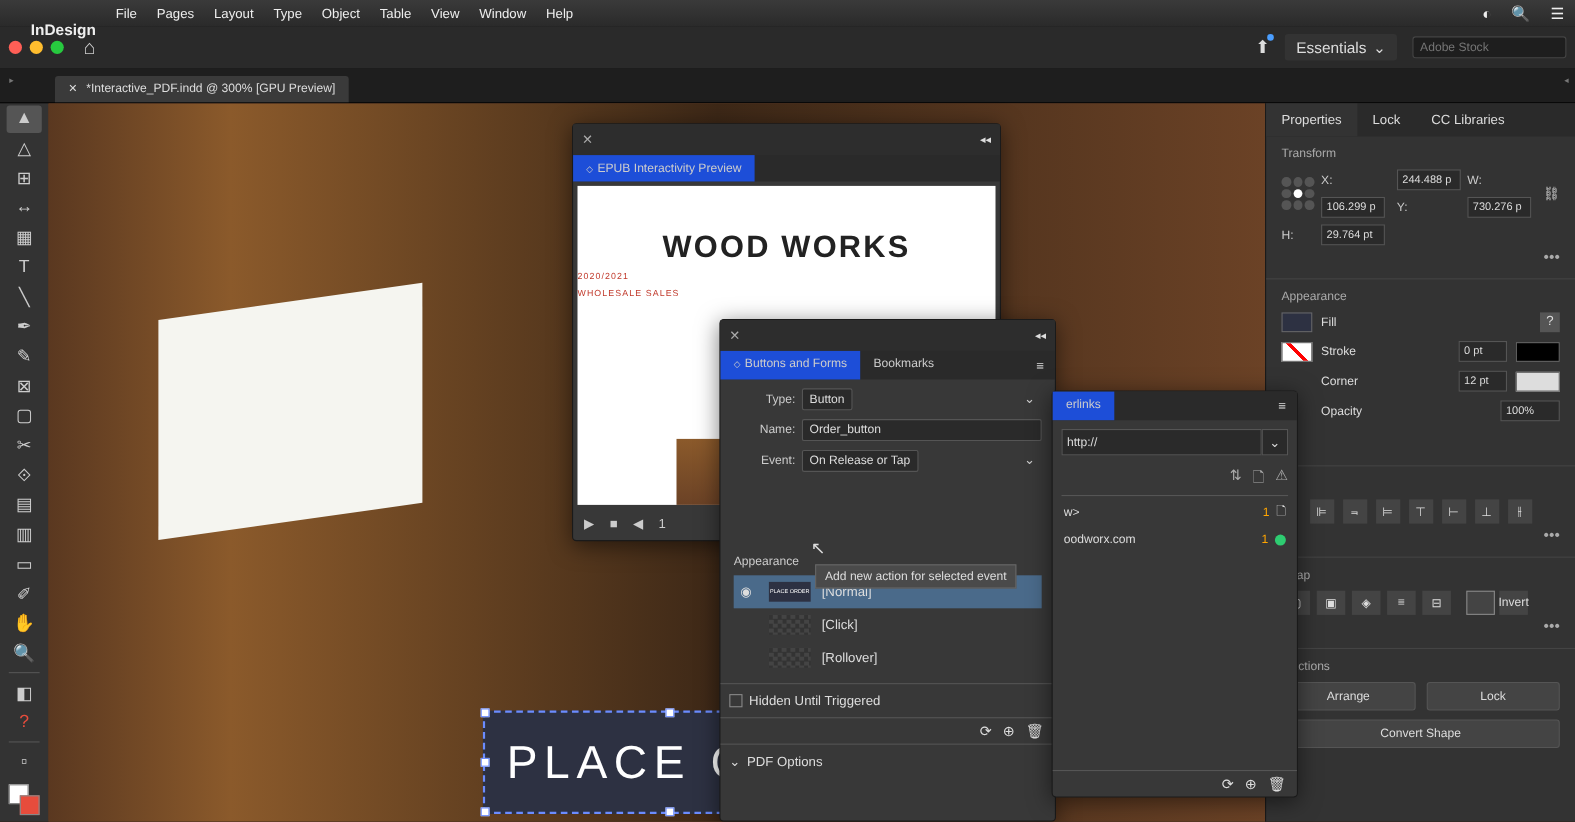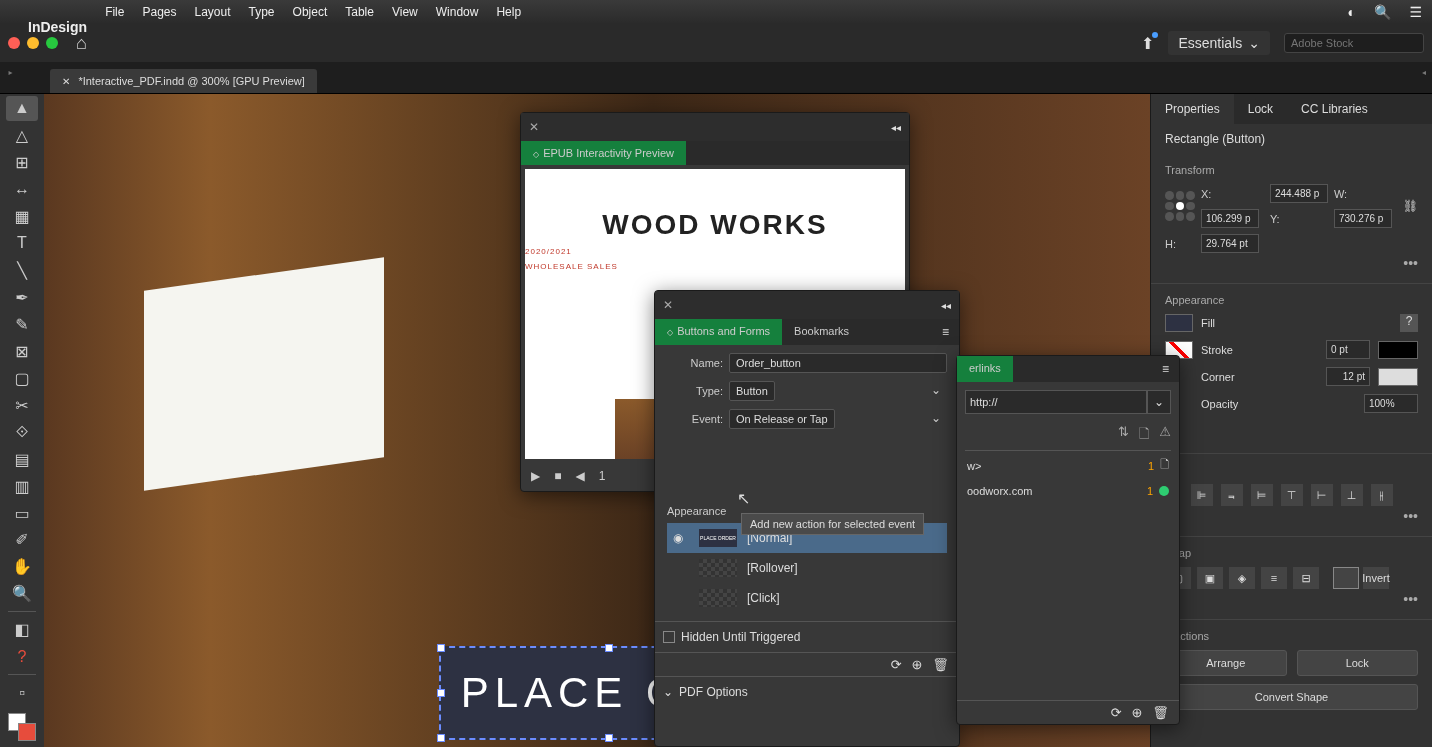--- a/index.html
+++ b/index.html
@@ -50,21 +50,21 @@
 .sel-handle { position: absolute; width: 8px; height: 8px; background: #fff; border: 1px solid #6b8cff; }
 
 
 .panel { position: absolute; background: #383838; border: 1px solid #1a1a1a; border-radius: 4px; box-shadow: 0 4px 20px rgba(0,0,0,0.5); }
 .epub-panel { left: 520px; top: 112px; width: 390px; height: 380px; }
 .panel-header { height: 28px; display: flex; align-items: center; padding: 0 8px; background: #2d2d2d; }
 .panel-header .close { font-size: 12px; color: #aaa; }
 .panel-header .collapse { margin-left: auto; font-size: 10px; }
 .panel-tabs { display: flex; background: #2a2a2a; }
 .panel-tab { padding: 6px 12px; font-size: 11px; color: #ccc; }
-.panel-tab.active { background: #15803d; }
+.panel-tab.active { background: #1d4ed8; }
 .panel-tab .expand-icon { font-size: 8px; margin-right: 4px; }
 .preview-content { background: #fff; margin: 4px; height: 290px; position: relative; }
 .preview-title { text-align: center; padding-top: 40px; color: #222; font-size: 28px; font-weight: 900; letter-spacing: 2px; }
 .preview-sub { color: #c0392b; font-size: 8px; margin-top: 6px; letter-spacing: 1px; }
 .preview-controls { display: flex; align-items: center; gap: 14px; padding: 6px 10px; color: #ccc; font-size: 12px; }
 
 
 .bf-panel { left: 654px; top: 290px; width: 306px; height: 457px; }
 .bf-body { padding: 8px 12px; }
 .form-row { display: flex; align-items: center; margin-bottom: 8px; gap: 6px; }
@@ -227,21 +227,20 @@
     </div>
 
   </div>
 
   <div class="right-panel">
     <div class="rp-tabs">
       <div class="rp-tab active">Properties</div>
       <div class="rp-tab">Lock</div>
       <div class="rp-tab">CC Libraries</div>
     </div>
-    <div class="rp-seltype">Rectangle (Button)</div>
     <div class="rp-section">
       <div class="rp-title">Transform</div>
       <div class="transform-grid">
         <div class="ref-point" style="grid-row:span 2">
           <span></span>
             <span></span>
             <span></span>
             <span></span>
             <span style="background:#fff"></span>
             <span></span>
@@ -270,21 +269,21 @@
       </div>
       <div class="appear-row">
         <div class="fill-swatch stroke-sw"></div>
         <label>Stroke</label>
         <input class="num-input" style="width: 44px; margin-left: auto;" value="0 pt">
         <div class="fill-swatch" style="background:#000;width:40px"></div>
       </div>
       <div class="appear-row">
         <span style="width:28px"></span>
         <label>Corner</label>
-        <input class="num-input" style="width: 44px; margin-left: auto; text-align: right;" value="12 pt">
+        <input class="num-input" style="width: 44px; margin-left: auto;" value="12 pt">
         <div class="fill-swatch" style="background:#ddd;width:40px"></div>
       </div>
       <div class="appear-row">
         <span style="width:28px"></span>
         <label>Opacity</label>
         <input class="num-input" style="width: 54px; margin-left: auto;" value="100%">
       </div>
       <div class="appear-row">
           <span style="font-style:italic">fx.</span>
         </div>
@@ -356,50 +355,50 @@
     <span class="close">✕</span>
     <span class="collapse">◂◂</span>
   </div>
   <div class="panel-tabs">
     <div class="panel-tab active"><span class="expand-icon">◇</span><span>Buttons and Forms</span></div>
     <div class="panel-tab">Bookmarks</div>
     <span style="margin-left:auto;padding:6px 10px">≡</span>
   </div>
   <div class="bf-body" style="position:relative">
     <div class="form-row">
+      <label>Type:</label>
+      <div class="dd-wrap"><select><option>Button</option></select></div>
+    </div>
+    <div class="form-row">
       <label>Name:</label>
       <input value="Order_button" style="">
-    </div>
-    <div class="form-row">
-      <label>Type:</label>
-      <div class="dd-wrap"><select><option>Button</option></select></div>
     </div>
     <div class="form-row">
       <label>Event:</label>
       <div class="dd-wrap"><select><option>On Release or Tap</option></select></div>
     </div>
     <div class="cursor">↖</div>
     <div class="tooltip">Add new action for selected event</div>
 
     <div class="appearance-section">
       <div class="appearance-label">Appearance</div>
       <div class="state-row selected">
         <span class="state-eye">◉</span>
         <div class="state-thumb">PLACE ORDER</div>
         <span>[Normal]</span>
       </div>
       <div class="state-row">
         <span class="state-eye"></span>
         <div class="state-thumb empty"></div>
-        <span>[Rollover]</span>
+        <span>[Click]</span>
       </div>
       <div class="state-row">
         <span class="state-eye"></span>
         <div class="state-thumb empty"></div>
-        <span>[Click]</span>
+        <span>[Rollover]</span>
       </div>
     </div>
   </div>
   <div class="hidden-trigger">
     <span class="checkbox"></span>
     <span>Hidden Until Triggered</span>
   </div>
   <div class="panel-footer-icons">
     <span>⟳</span>
     <span>⊕</span>

